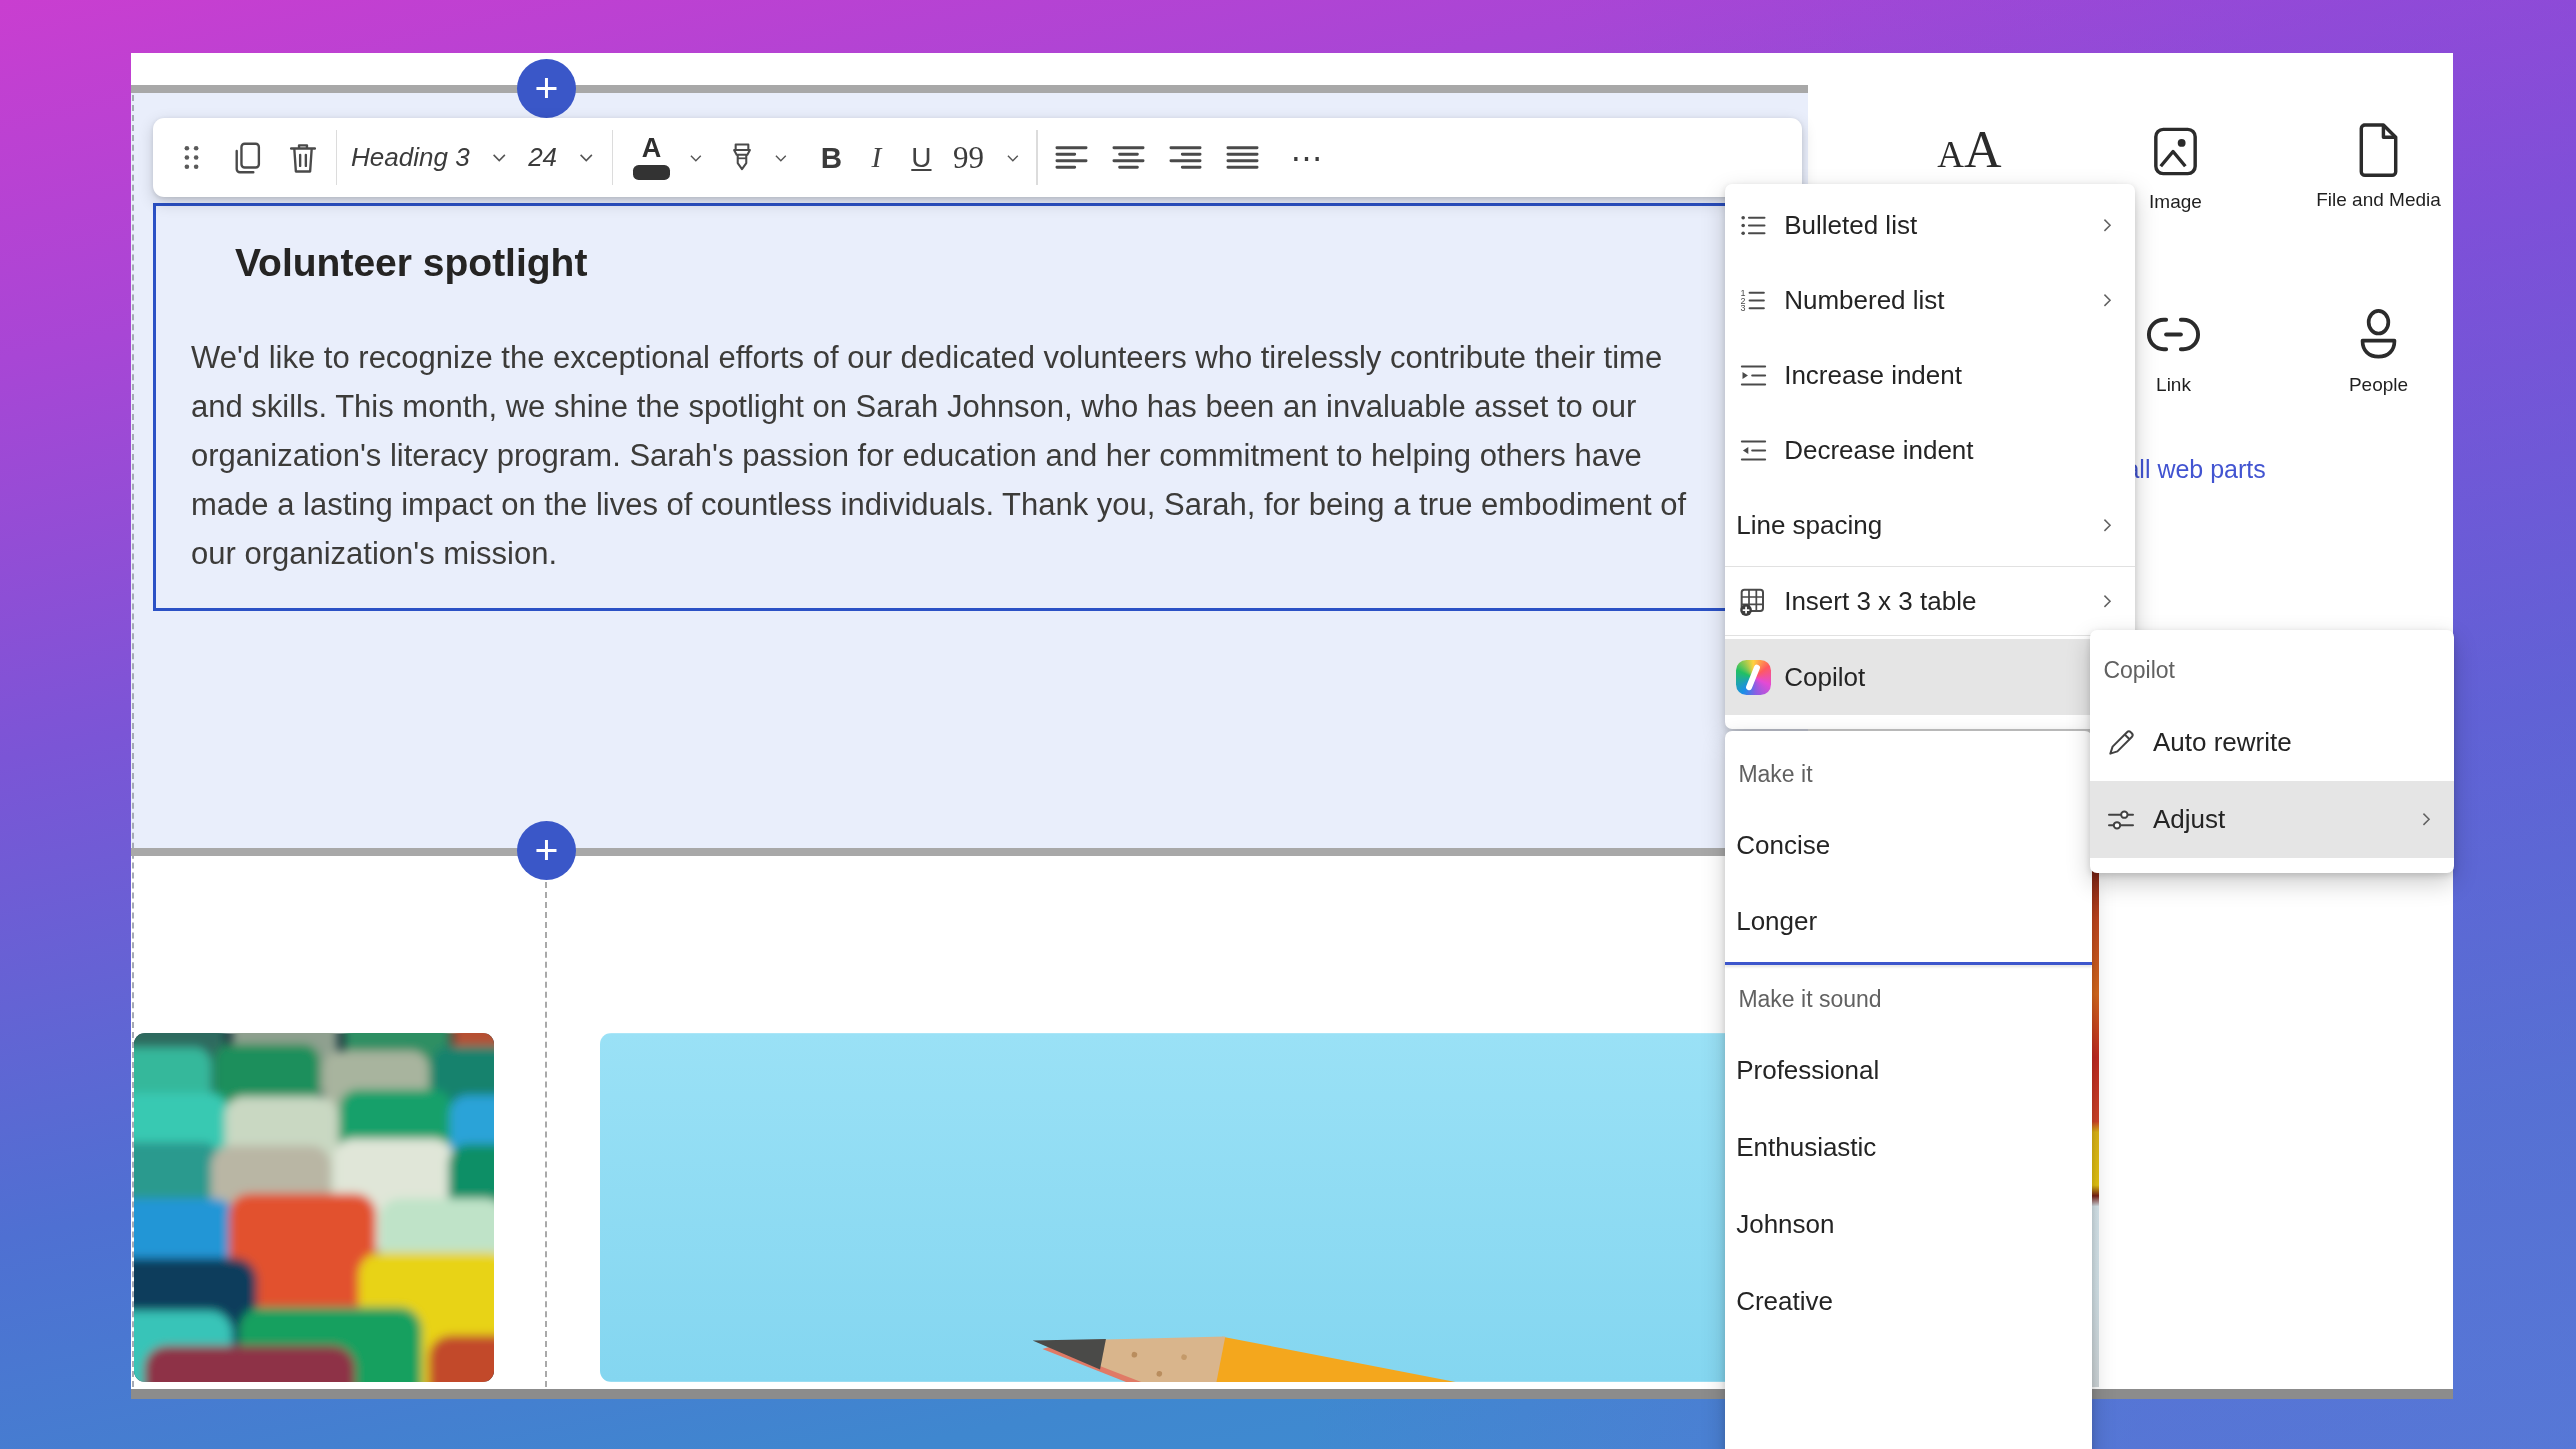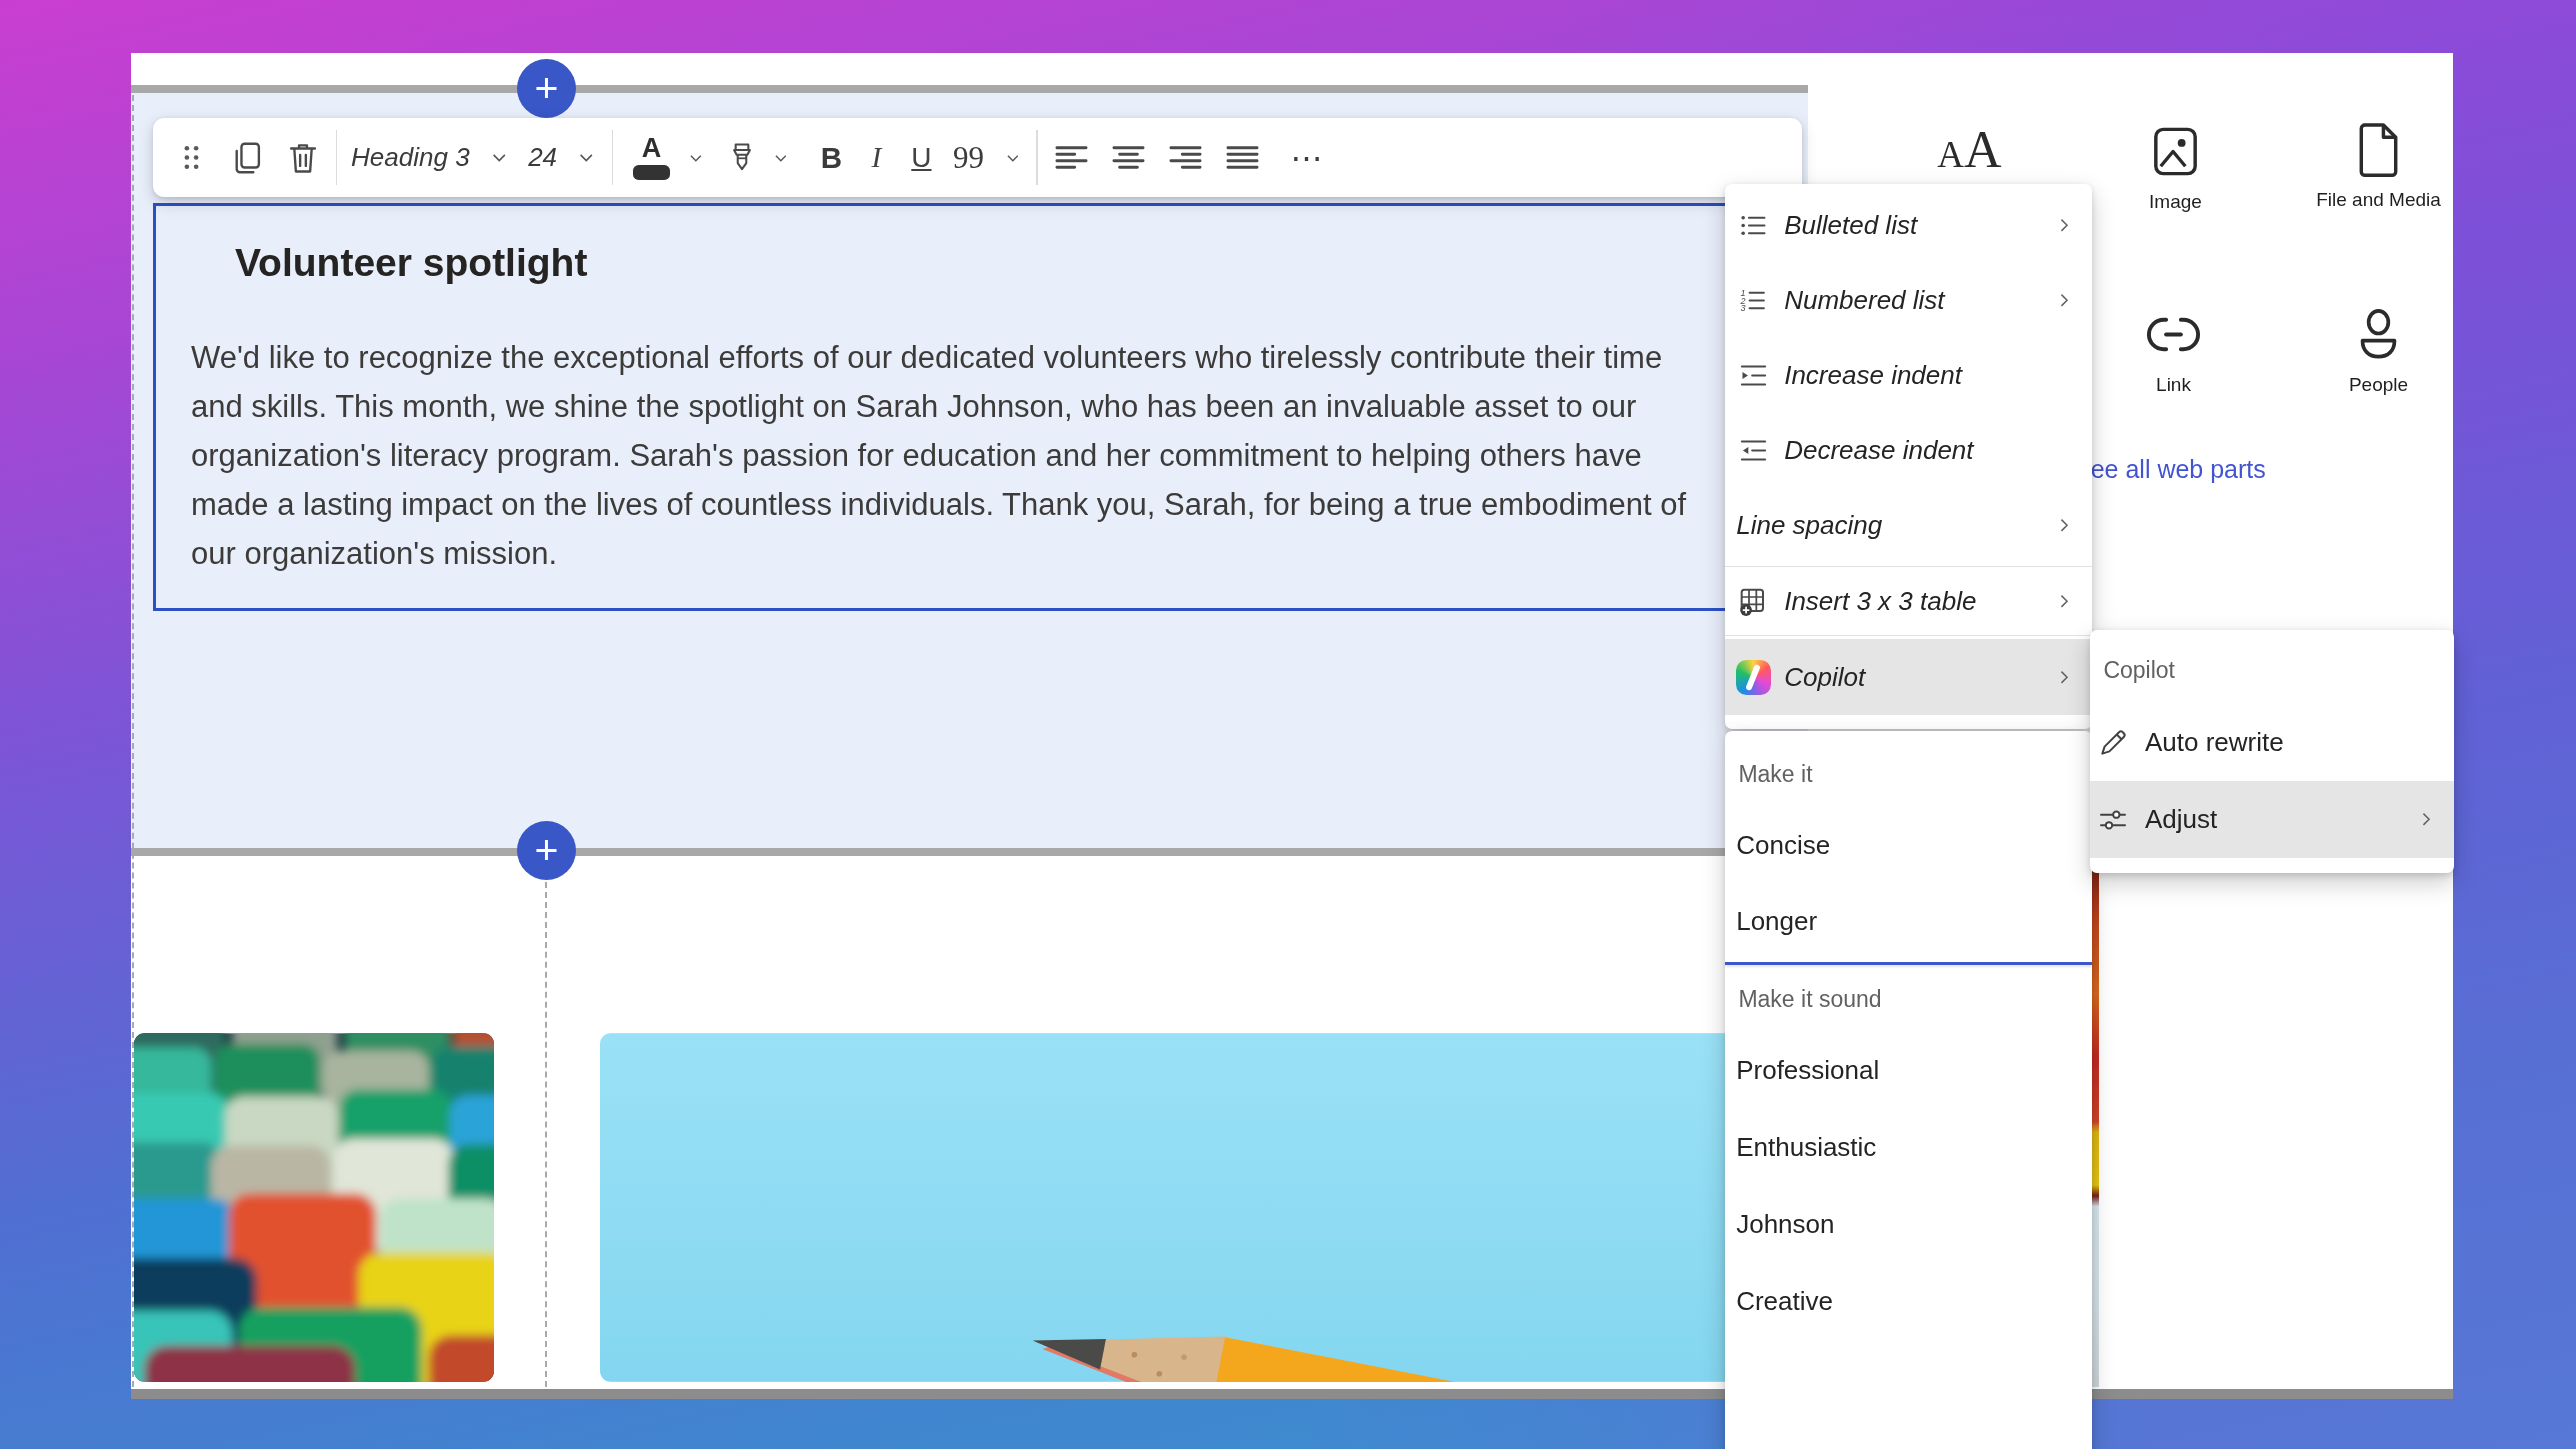--- a/index.html
+++ b/index.html
@@ -54,42 +54,42 @@
   .tb-italic{font-size:29.5px;font-style:italic;font-family:"Liberation Serif",serif;width:45px;}
   .tb-under{font-size:28px;text-decoration:underline;width:45px;}
   .tb-quote{font-size:31px;font-family:"Liberation Serif",serif;color:#3b3b3b;width:49px;}
   .fontcolor{display:flex;flex-direction:column;align-items:center;width:49px;}
   .fontcolor .A{font-size:27px;font-weight:bold;color:#2f2f2f;line-height:27px;}
   .fontcolor .sw{width:37px;height:15.5px;background:#333;border-radius:5.6px;margin-top:2.8px;}
   .tb-ellip{font-size:32px;letter-spacing:2.8px;color:#3b3b3b;width:56px;text-align:center;}
   
   .menu{position:absolute;background:#fff;border-radius:7px;
     box-shadow:0 9.8px 24px rgba(0,0,0,.20),0 2.1px 6.3px rgba(0,0,0,.13);box-sizing:border-box;}
-  .menu1{left:1725px;top:184px;width:367px;height:545px;padding-top:4.2px;z-index:5;font-style:italic;}
+  .menu1{left:1725px;top:184px;width:410px;height:545px;padding-top:4.2px;z-index:5;}
   .menu2{left:1725px;top:731px;width:367px;height:773px;padding-top:11.2px;z-index:5;}
   .submenu{left:2090px;top:630px;width:364px;height:243px;padding-top:7px;z-index:6;}
   .mi{display:flex;align-items:center;height:75px;padding:0 17px 0 11.2px;box-sizing:border-box;color:#242424;}
   .mi-ic{width:34px;display:flex;justify-content:center;flex:0 0 auto;}
   .mi-lb{font-size:26px;margin-left:14px;flex:1 1 auto;white-space:nowrap;}
   .mi.noic .mi-lb{margin-left:0;}
   .mi-ch{flex:0 0 auto;display:flex;}
   .mi.hl{background:#e5e5e5;}
   .mhdr{display:flex;align-items:center;height:65px;padding-left:13.4px;font-size:23px;color:#616161;}
   .mdiv{height:1.4px;background:#e1e1e1;margin:2.8px 0;}
   .bluediv{height:3.5px;background:#3d56cc;margin:2.8px 0 1.4px 0;box-shadow:0 2.1px 2.8px rgba(0,0,0,.12);}
   .row-ins{height:62px;}
   .row-cop{height:76px;}
   .row-tone{height:77px;}
   .row-make{height:76px;}
   .copilot-logo{width:35px;height:35px;border-radius:10.5px;position:relative;flex:0 0 auto;
     background:conic-gradient(from 215deg,#1b8ee8,#21c063 22%,#ffd23e 40%,#ff5a5f 55%,#e44ad4 72%,#8a5fe3 88%,#1b8ee8);}
   .copilot-logo::after{content:"";position:absolute;left:14.8px;top:4.2px;width:6.3px;height:27px;background:#fff;
     transform:rotate(22deg);border-radius:3.5px;}
   .sub-ic{width:37px;display:flex;justify-content:center;flex:0 0 auto;}
-  .submenu .mi{height:77px;padding-left:4px;}
+  .submenu .mi{height:77px;padding-left:12px;}
   .submenu .mhdr{height:67px;}
 </style>
 </head>
 <body>
 
 <div id="stage">
 
   <div class="page">
     <div class="topbar"></div>
     <div class="section-bg"></div>

